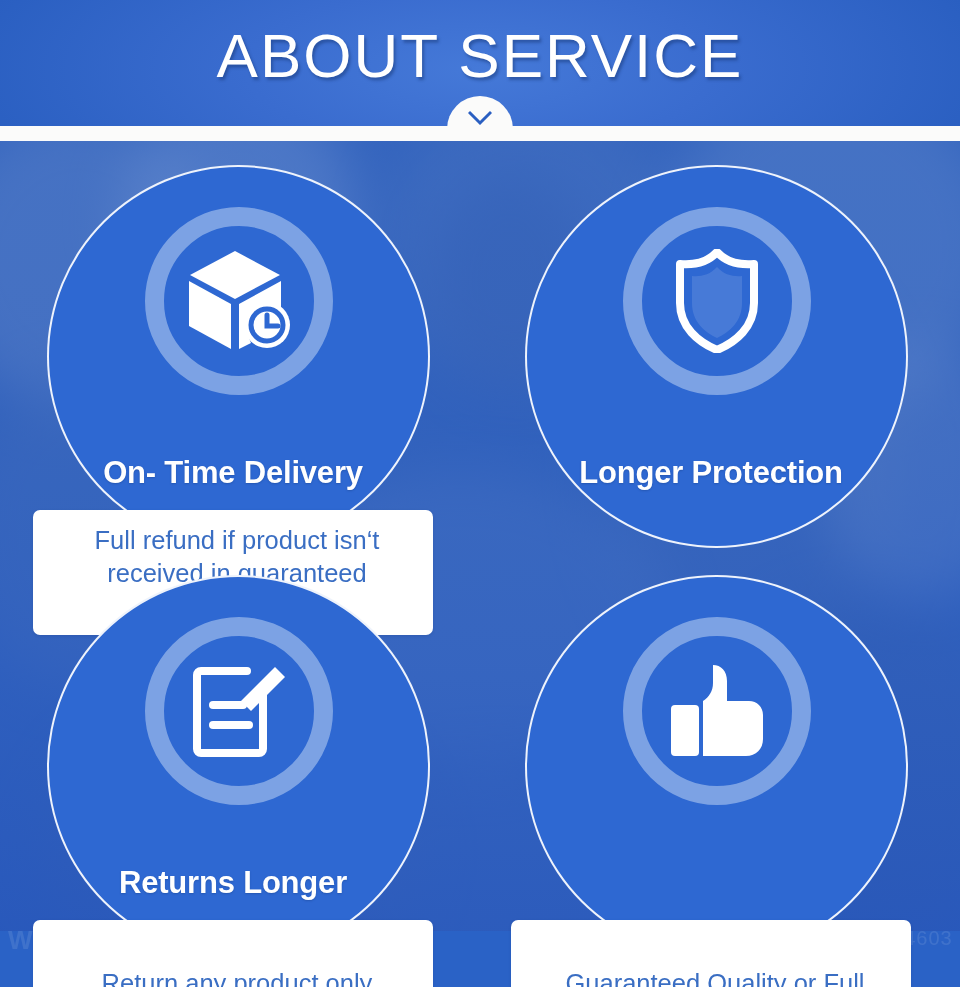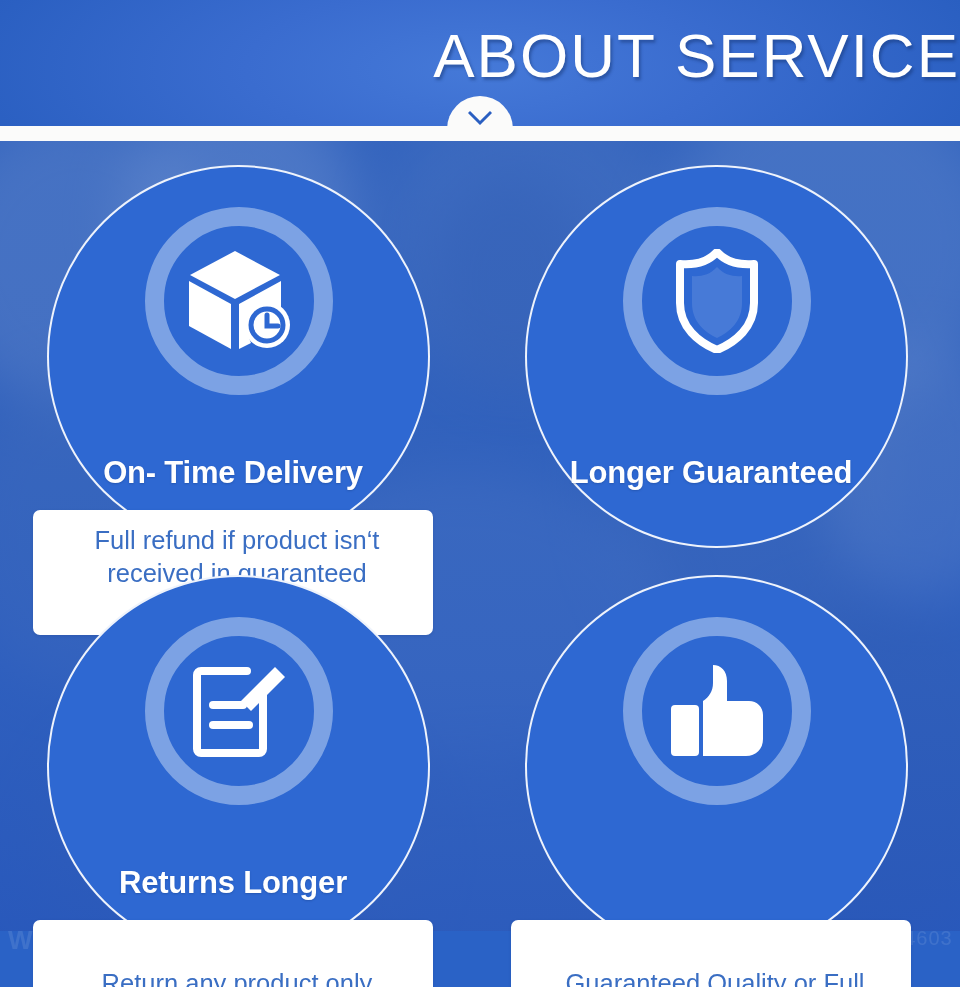--- a/index.html
+++ b/index.html
@@ -31,21 +31,21 @@
     height: 126px;
     background: #2a62c6;
     background-image: radial-gradient(ellipse 520px 180px at 50% 55%, #4579d8 0%, #3a6ccf 45%, #2a5fc1 100%);
     overflow: visible;
   }
   .header-title {
     position: absolute;
     left: 0;
     top: 17px;
     width: 960px;
-    text-align: right;
+    text-align: center;
     color: #ffffff;
     font-size: 62px;
     line-height: 78px;
     font-weight: 400;
     letter-spacing: 2px;
     font-family: "Liberation Sans", sans-serif;
     text-shadow: 2px 3px 3px rgba(20,50,110,0.45);
     white-space: nowrap;
   }
   .header-notch {
@@ -295,21 +295,21 @@
     <div class="card card-r1c2">
       <div class="circle">
         <div class="ring"></div>
         <div class="icon-wrap">
           <svg class="ico" width="86" height="104" viewBox="0 0 86 104">
             <path d="M43 3 C33 14 18 16 6 15 L6 54 C6 78 24 93 43 101 C62 93 80 78 80 54 L80 15 C68 16 53 14 43 3 Z" fill="none" stroke="#ffffff" stroke-width="8" stroke-linejoin="round"></path>
             <path d="M43 18 C36 26 26 28 18 27 L18 54 C18 72 30 83 43 89 C56 83 68 72 68 54 L68 27 C60 28 50 26 43 18 Z" fill="#ffffff" opacity="0.12"></path>
           </svg>
         </div>
       </div>
-      <div class="card-title">Longer Guaranteed</div>
+      <div class="card-title">Longer Protection</div>
     </div>
 
     <div class="card card-r2c1">
       <div class="circle">
         <div class="ring"></div>
         <div class="icon-wrap">
           <svg class="ico" width="100" height="100" viewBox="0 0 100 100">
             <path d="M74 34 L74 88 A4 4 0 0 1 70 92 L12 92 A4 4 0 0 1 8 88 L8 14 A4 4 0 0 1 12 10 L58 10" fill="none" stroke="#ffffff" stroke-width="8" stroke-linecap="round" stroke-linejoin="round"></path>
             <line x1="24" y1="44" x2="54" y2="44" stroke="#ffffff" stroke-width="8" stroke-linecap="round"></line>
             <line x1="24" y1="64" x2="60" y2="64" stroke="#ffffff" stroke-width="8" stroke-linecap="round"></line>

